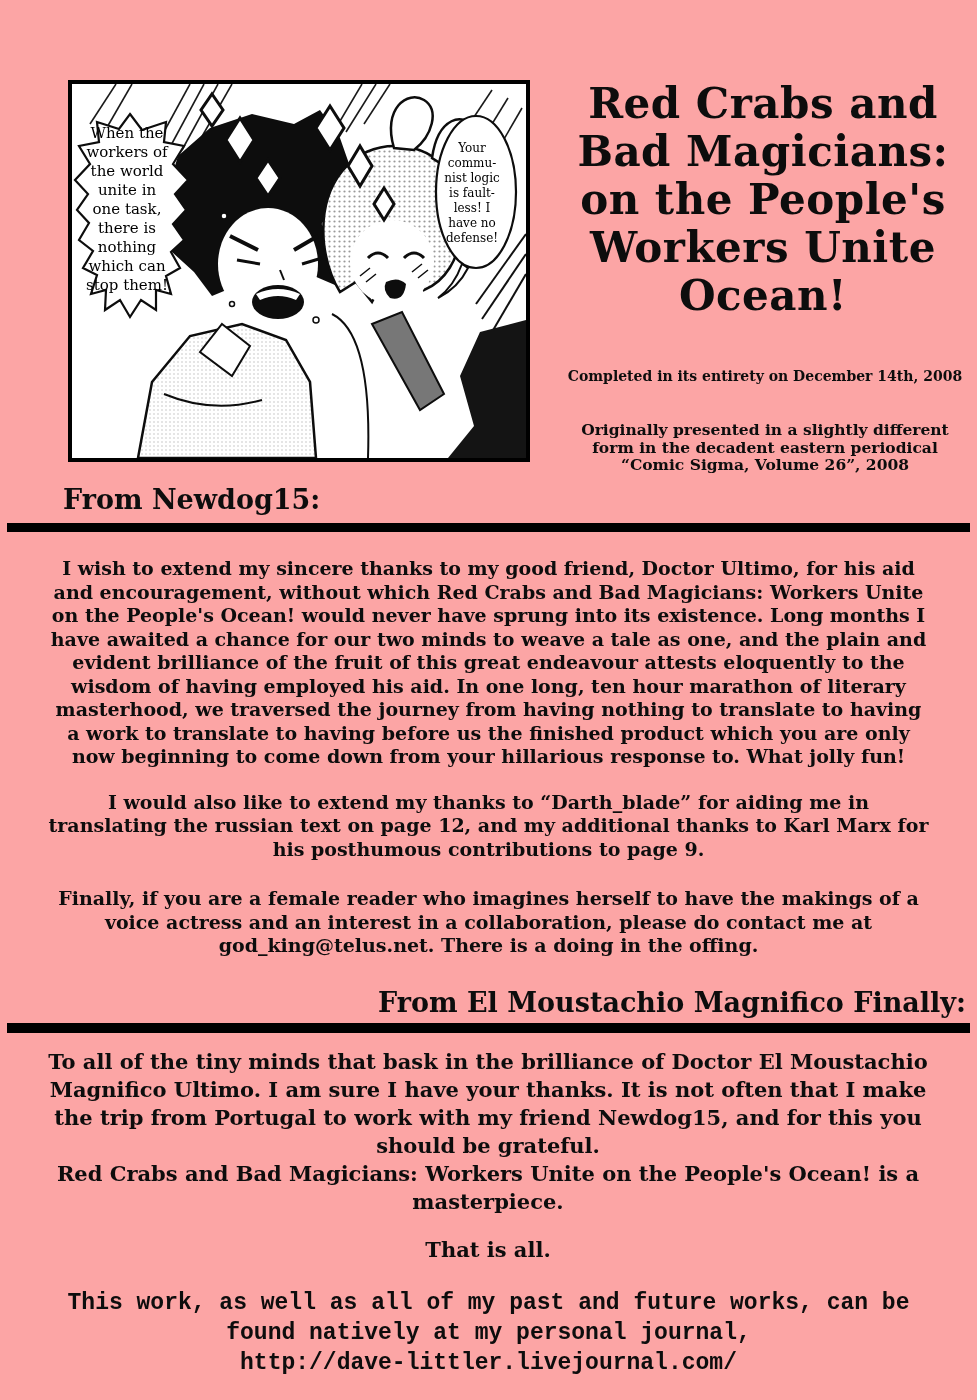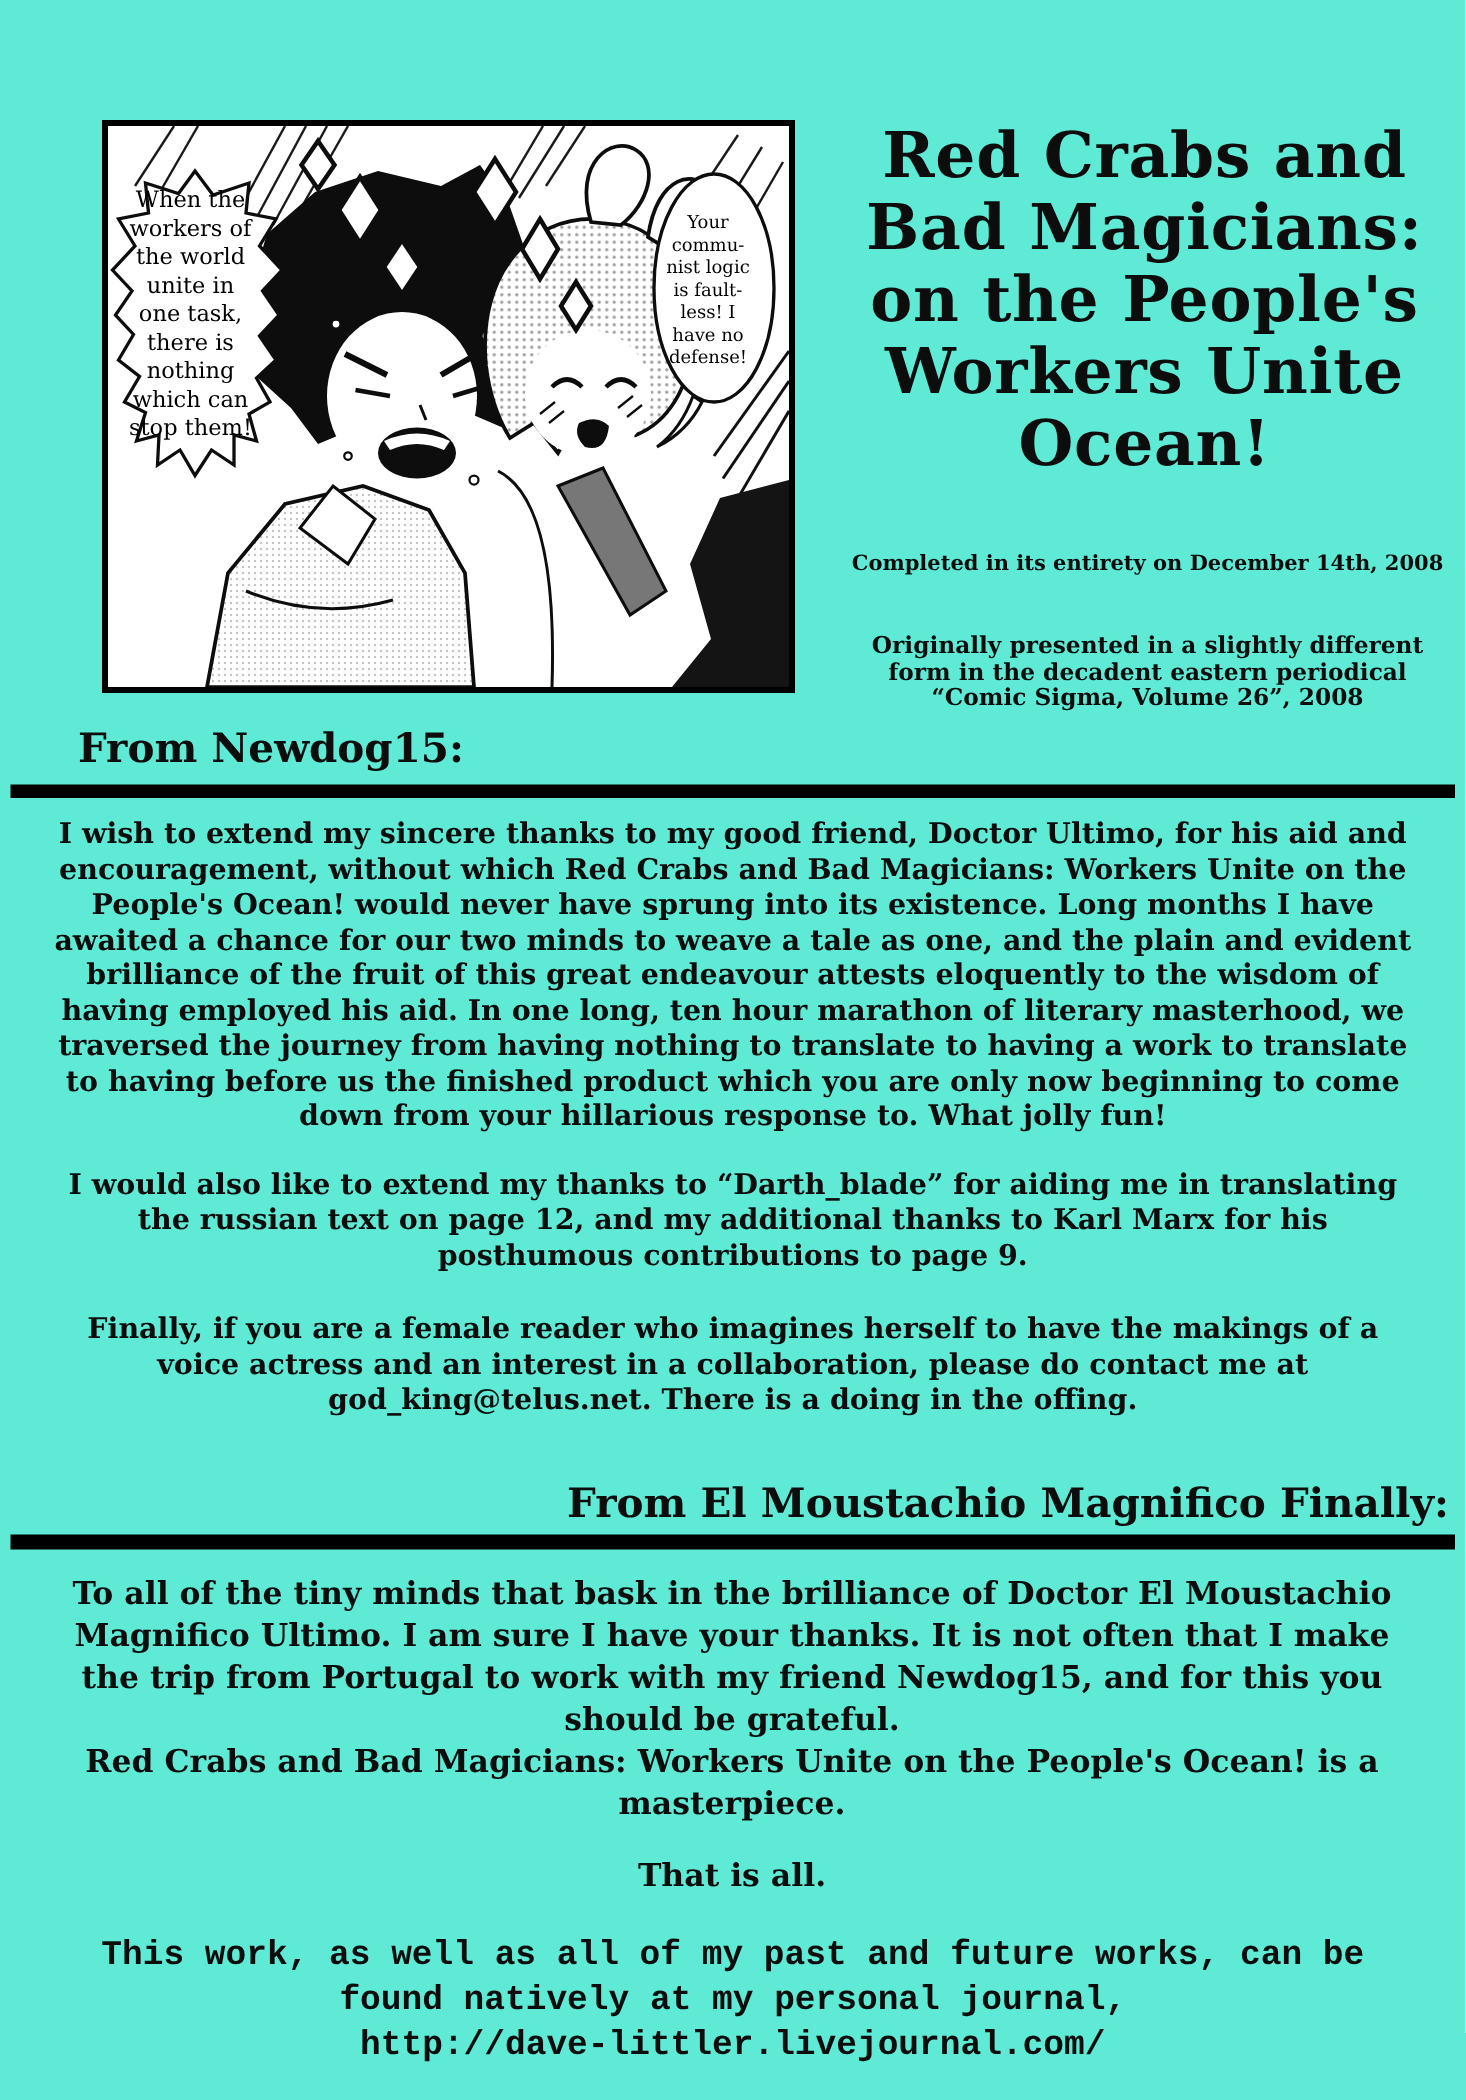--- a/index.html
+++ b/index.html
@@ -1,18 +1,18 @@
 <!DOCTYPE html>
 <html><head>
 <meta charset="utf-8">
 <style>
   html,body { margin:0; padding:0; background:#fff; }
   .page {
     position:relative; width:977px; height:1400px; margin:0 auto;
-    background:#5eead4; color:#0d0d0d; overflow:hidden;
+    background:#fca5a5; color:#0d0d0d; overflow:hidden;
     font-family:"DejaVu Serif", serif; font-weight:bold;
   }
   
   .panel {
     position:absolute; left:68px; top:80px; width:454px; height:374px;
     border:4px solid #000; background:#fff;
   }
   .panel svg { display:block; width:454px; height:374px; }
   .bubble-text {
     position:absolute; font-weight:normal; text-align:center; color:#000;
@@ -27,31 +27,31 @@
   }
   .completed {
     position:absolute; left:560px; top:366px; width:410px;
     text-align:center; font-size:14px; line-height:21px;
   }
   .provenance {
     position:absolute; left:562px; top:421px; width:406px;
     text-align:center; font-size:15.5px; line-height:17.5px;
   }
   
-  .h-newdog { position:absolute; left:52px; top:484px; font-size:27px; }
+  .h-newdog { position:absolute; left:63px; top:484px; font-size:27px; }
   .h-ultimo { position:absolute; right:11px; top:987px; font-size:27px; }
   .bar { position:absolute; left:7px; width:963px; background:#000; }
   .bar1 { top:523px; height:9px; }
   .bar2 { top:1023px; height:10px; }
   
   .col-newdog {
     position:absolute; left:36px; top:545px; width:905px;
     text-align:center; font-size:19px; line-height:23.5px;
   }
-  .col-newdog p { margin:0; }
+  .col-newdog p { margin:12px; }
   .col-newdog .p1 { margin-bottom:22px; }
   .col-newdog .p2 { margin-bottom:26px; }
   .col-ultimo {
     position:absolute; left:28px; top:1048px; width:920px;
     text-align:center; font-size:21px; line-height:28px;
   }
   .col-ultimo p { margin:0; }
   .closing { margin-top:20px !important; }
   .footer-block {
     position:absolute; left:38px; top:1288px; width:901px;

